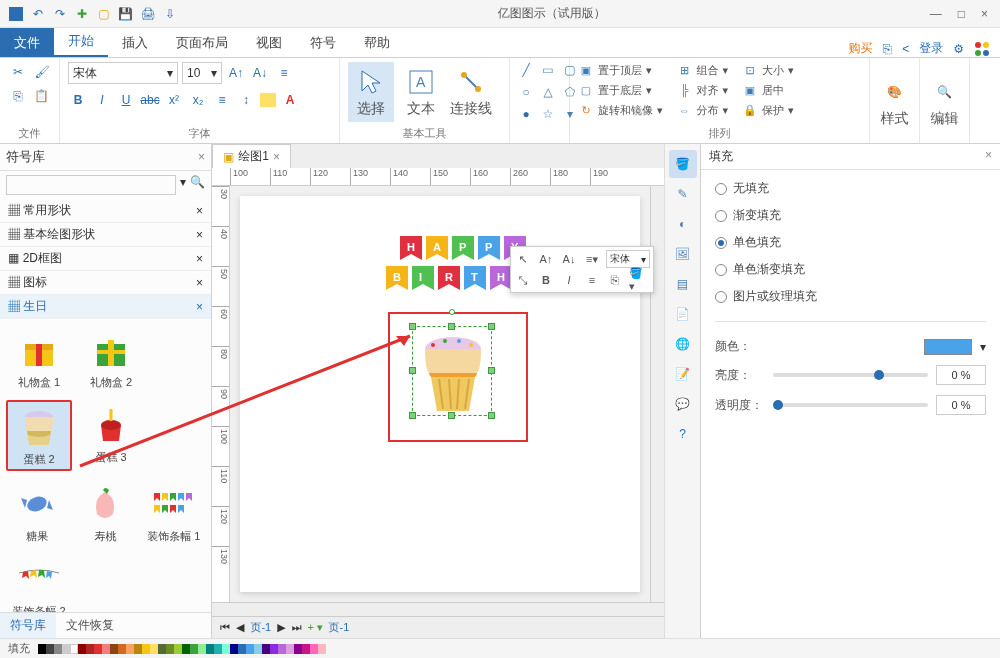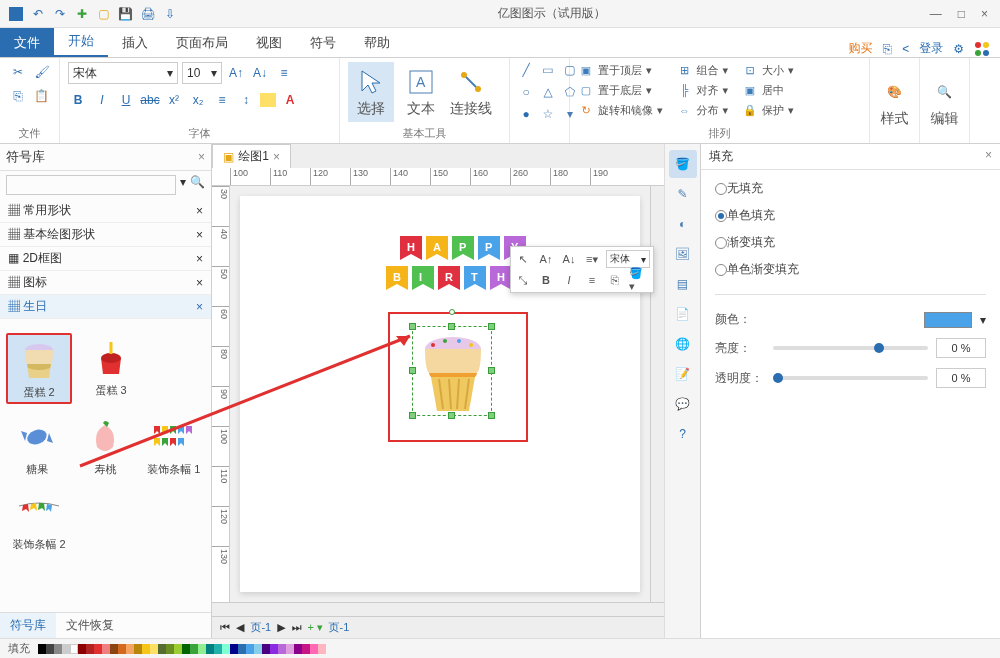--- a/index.html
+++ b/index.html
@@ -84,21 +84,21 @@
 
 
 .toolstrip { width: 36px; background: #f5f5f5; border-left: 1px solid #ddd; display: flex; flex-direction: column; align-items: center; padding-top: 6px; gap: 2px; }
 .ts-btn { width: 28px; height: 28px; display: flex; align-items: center; justify-content: center; color: #4a7fb5; cursor: pointer; border-radius: 3px; }
 .ts-btn.active { background: #cddff0; }
 
 
 .fillpanel { width: 300px; border-left: 1px solid #d0d0d0; background: #fff; display: flex; flex-direction: column; }
 .fp-header { display: flex; justify-content: space-between; padding: 4px 8px; border-bottom: 1px solid #e0e0e0; }
 .fp-body { padding: 10px 14px; display: flex; flex-direction: column; gap: 10px; }
-.radio-row { display: flex; align-items: center; font-size: 12px; color: #444; cursor: pointer; }
+.radio-row { display: flex; align-items: center; gap: 6px; font-size: 12px; color: #444; cursor: pointer; }
 .radio-dot { width: 12px; height: 12px; border: 1px solid #888; border-radius: 50%; display: flex; align-items: center; justify-content: center; }
 .radio-dot.checked::after { content: ''; width: 6px; height: 6px; background: #2a6db0; border-radius: 50%; }
 .prop-row { display: flex; align-items: center; gap: 8px; font-size: 12px; }
 .prop-label { width: 50px; color: #555; }
 .color-swatch { width: 48px; height: 16px; background: #4aa3e8; border: 1px solid #888; cursor: pointer; }
 .slider { flex: 1; height: 4px; background: #ddd; position: relative; border-radius: 2px; }
 .slider-thumb { position: absolute; width: 10px; height: 10px; background: #2a6db0; border-radius: 50%; top: -3px; }
 .spin { width: 50px; height: 20px; border: 1px solid #ccc; display: flex; align-items: center; justify-content: center; font-size: 11px; }
 
 
@@ -369,20 +369,40 @@
         <span>▦ <span>图标</span></span>
         <span>×</span>
       </div>
     <div class="lp-cat open">
         <span>▦ <span>生日</span></span>
         <span>×</span>
       </div>
 
     <div class="lp-shapes">
       <div class="shape-row">
+        <div class="shape-item">
+            <div class="shape-thumb">
+              <svg width="40" height="40">
+                <rect x="6" y="14" width="28" height="22" fill="#f5c518"></rect>
+                <rect x="6" y="14" width="28" height="6" fill="#e6a817"></rect>
+                <rect x="17" y="14" width="6" height="22" fill="#e03030"></rect>
+              </svg>
+            </div>
+            <div class="shape-label">礼物盒 1</div>
+          </div>
+        <div class="shape-item">
+            <div class="shape-thumb">
+              <svg width="40" height="40">
+                <rect x="6" y="14" width="28" height="22" fill="#3aa33a"></rect>
+                <rect x="17" y="10" width="6" height="26" fill="#f5c518"></rect>
+                <rect x="6" y="20" width="28" height="4" fill="#f5c518"></rect>
+              </svg>
+            </div>
+            <div class="shape-label">礼物盒 2</div>
+          </div>
       </div>
       <div class="shape-row">
         <div class="shape-item selected">
             <div class="shape-thumb">
               <svg width="44" height="44">
                 <ellipse cx="22" cy="12" rx="14" ry="6" fill="#d8c8f0"></ellipse>
                 <path d="M8 12 Q8 24 10 26 L34 26 Q36 24 36 12" fill="#f0dcb0"></path>
                 <path d="M10 26 L12 40 L32 40 L34 26 Z" fill="#e8d088"></path>
                 <path d="M10 26 L34 26 L33 30 Q22 34 11 30 Z" fill="#d4b860"></path>
               </svg>
@@ -630,30 +650,34 @@
     <div class="fp-header">
       <span>填充</span>
       <span style="color:#888">×</span>
     </div>
     <div class="fp-body">
       <div class="radio-row">
           <span class="radio-dot"></span>
           <span>无填充</span>
         </div>
       <div class="radio-row">
+          <span class="radio-dot"></span>
+          <span>渐变填充</span>
+        </div>
+      <div class="radio-row">
           <span class="radio-dot checked"></span>
           <span>单色填充</span>
-        </div>
-      <div class="radio-row">
-          <span class="radio-dot"></span>
-          <span>渐变填充</span>
         </div>
       <div class="radio-row">
           <span class="radio-dot"></span>
           <span>单色渐变填充</span>
+        </div>
+      <div class="radio-row">
+          <span class="radio-dot"></span>
+          <span>图片或纹理填充</span>
         </div>
 
       <div style="height:1px;background:#e0e0e0;margin:6px 0"></div>
 
       <div class="prop-row">
         <span class="prop-label">颜色：</span>
         <div style="flex:1"></div>
         <div class="color-swatch"></div>
           <span>▾</span>
       </div>

